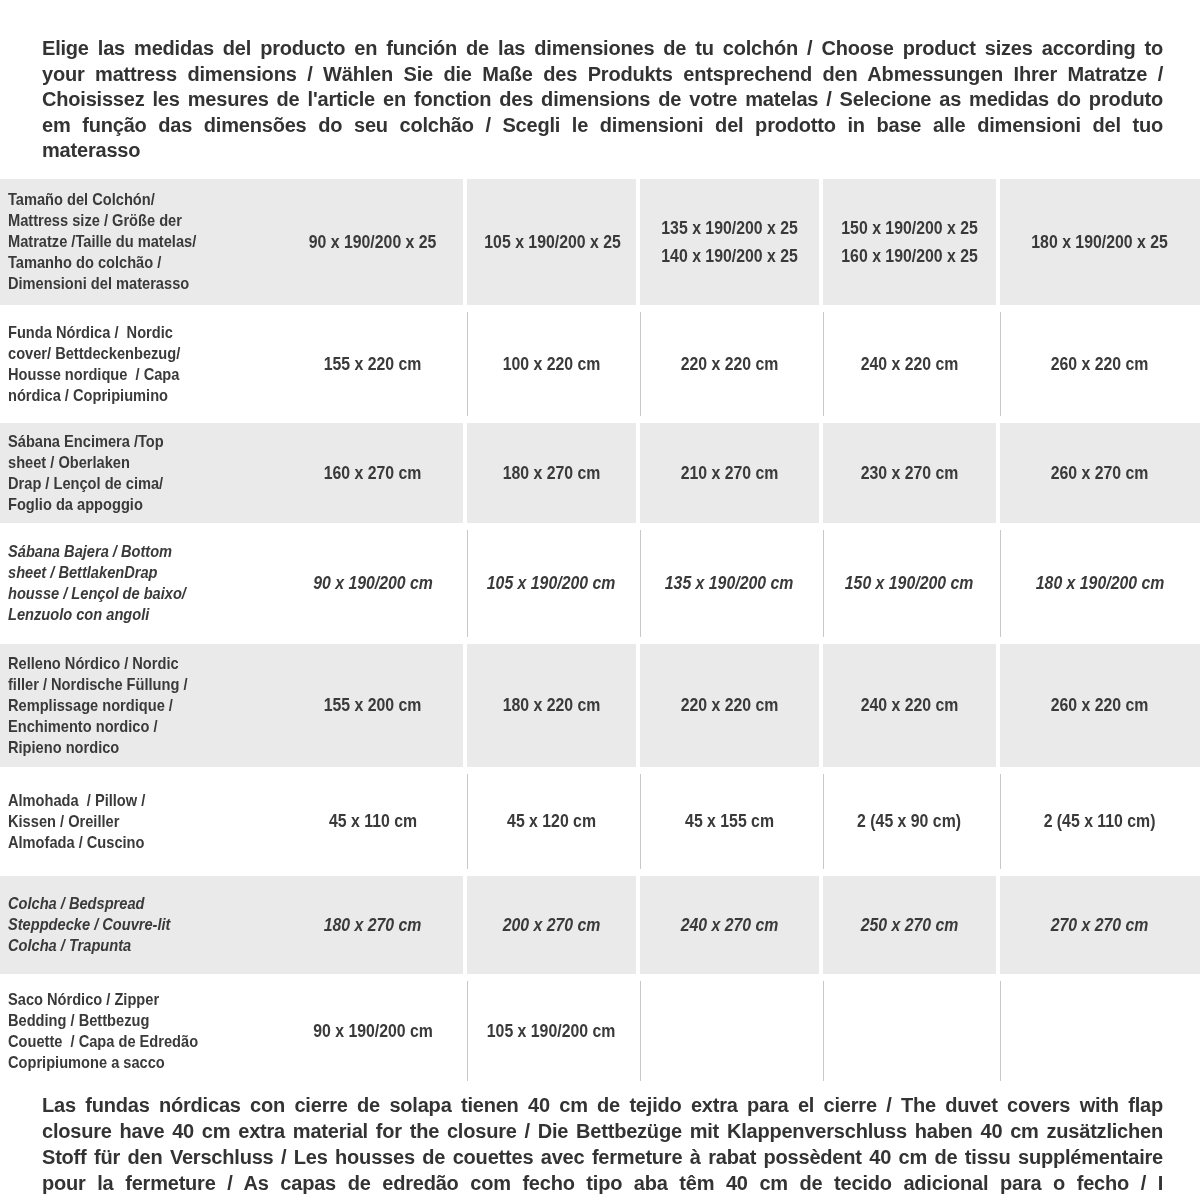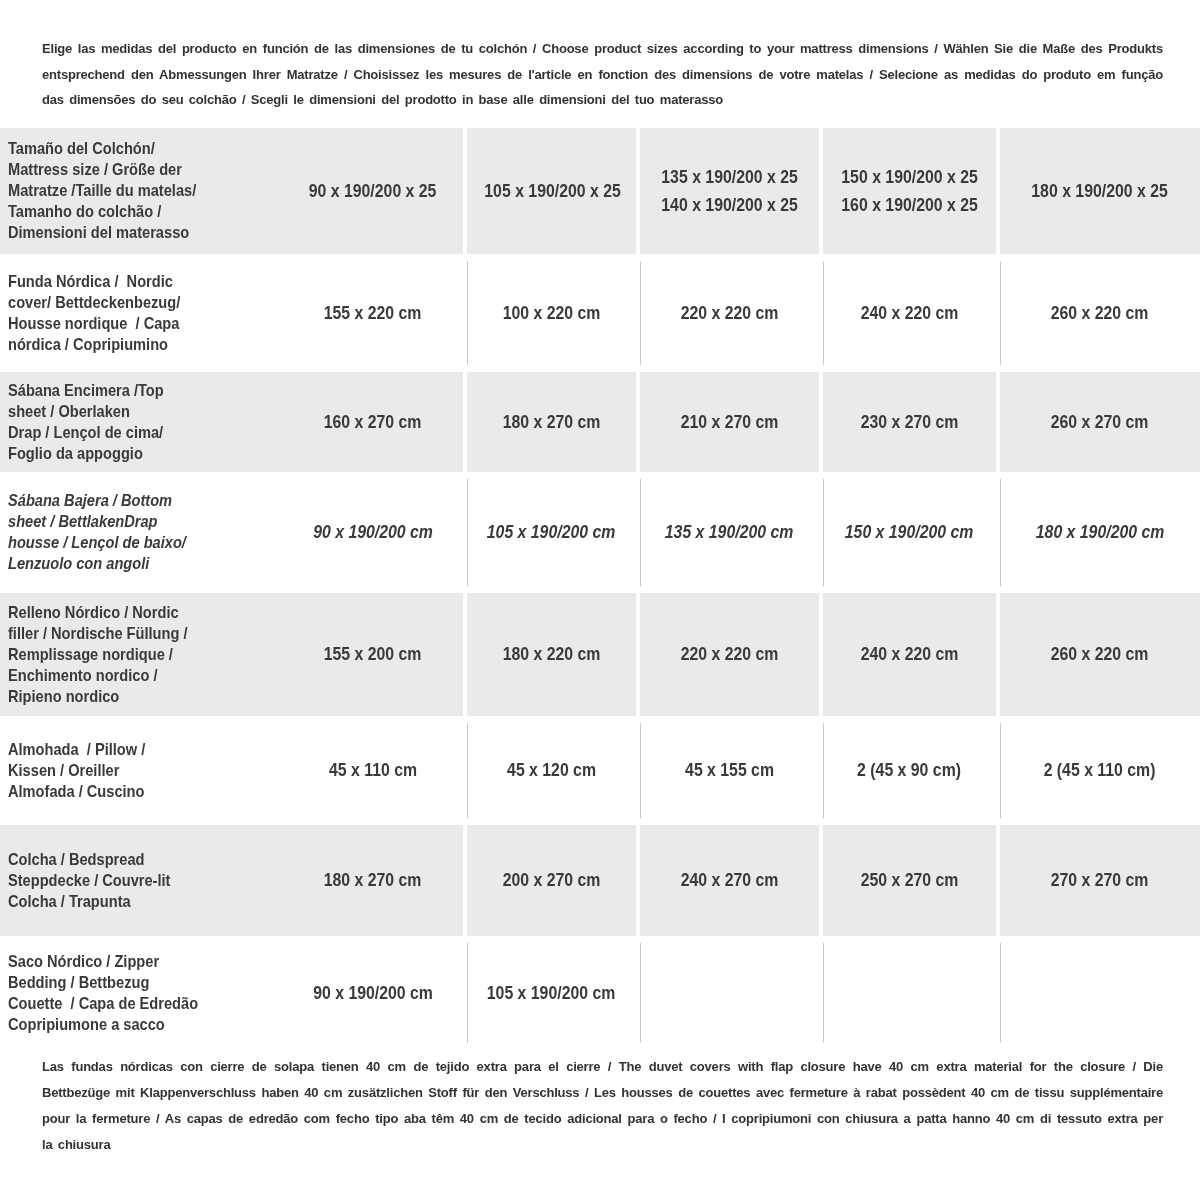--- a/index.html
+++ b/index.html
@@ -8,21 +8,21 @@
     background: #ffffff;
     width: 1200px;
   }
   body {
     font-family: "Liberation Sans", "DejaVu Sans", sans-serif;
     font-weight: 700;
     color: #333333;
   }
   .para {
     margin: 36px 37px 0 42px;
-    font-size: 13px;
+    font-size: 20px;
     line-height: 25.5px;
     letter-spacing: -0.2px;
     word-spacing: 2px;
     text-align: justify;
     text-align-last: left;
     color: #333333;
   }
   .para.footnote {
     margin-top: 4px;
     line-height: 26px;
@@ -42,21 +42,21 @@
   
   table.sizes tr:nth-child(odd) td { background: #eaeaea; }
   table.sizes tr:nth-child(even) td { background: #ffffff; }
   
   table.sizes tr:nth-child(1) td { height: 126px; }
   table.sizes tr:nth-child(2) td { height: 104px; }
   table.sizes tr:nth-child(3) td { height: 99px; }
   table.sizes tr:nth-child(4) td { height: 107px; font-style: italic; }
   table.sizes tr:nth-child(5) td { height: 123px; margin-left: 12px; }
   table.sizes tr:nth-child(6) td { height: 95px; }
-  table.sizes tr:nth-child(7) td { height: 111px; }
+  table.sizes tr:nth-child(7) td { height: 98px; font-style: italic; }
   table.sizes tr:nth-child(8) td { height: 92px; }
   td.label {
     padding-left: 42px;
     padding-right: 6px;
     text-align: left;
   }
   td.val { text-align: center; }
   
   td.val + td.val { border-left: 4px solid #ffffff; }
   table.sizes tr:nth-child(even) td.val + td.val { box-shadow: inset 1px 0 0 #c8c8c8; }

